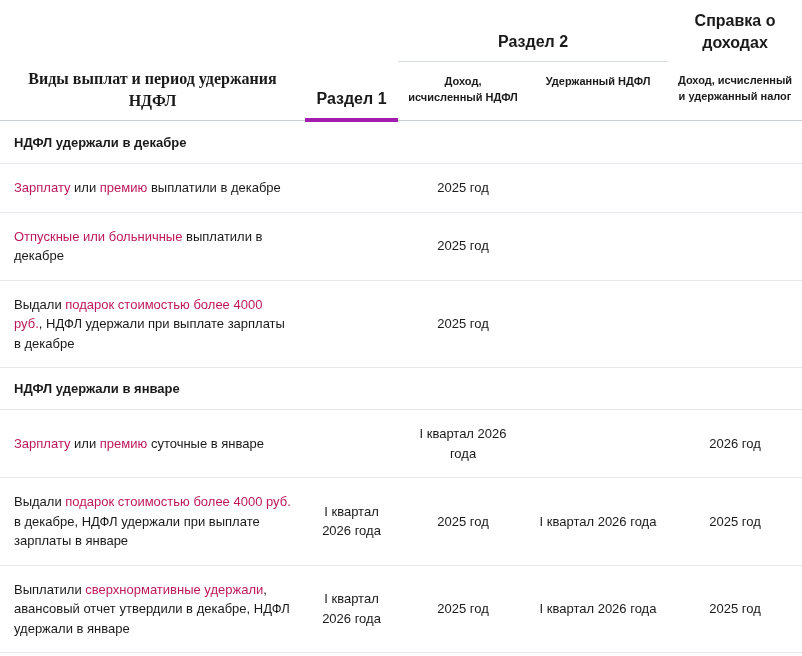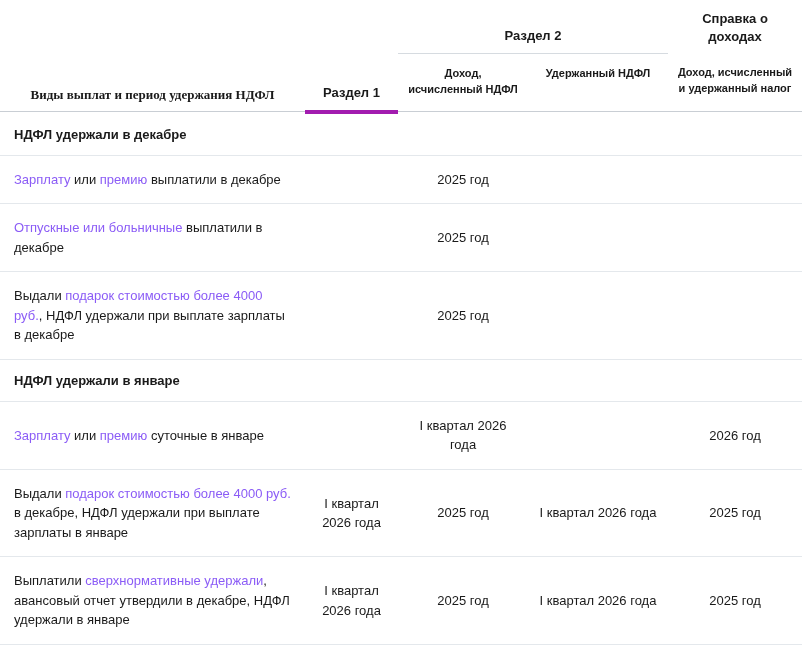--- a/index.html
+++ b/index.html
@@ -30,21 +30,21 @@
   table.ndfl col.c2 { width: 93px; }
   table.ndfl col.c3 { width: 130px; }
   table.ndfl col.c4 { width: 140px; }
   table.ndfl col.c5 { width: 134px; }
 
   
   .hdr-top td {
     vertical-align: bottom;
     padding: 10px 8px 8px 8px;
     font-weight: bold;
-    font-size: 13px;
+    font-size: 16px;
     text-align: center;
     line-height: 1.35;
   }
   .hdr-top td.span2 {
     border-bottom: 1px solid #d6dbe0;
   }
   .hdr-sub td {
     vertical-align: top;
     padding: 12px 8px 14px 8px;
     font-weight: bold;
@@ -97,21 +97,21 @@
     line-height: 1.5;
     vertical-align: middle;
     text-align: center;
   }
   tr.data td.desc {
     text-align: left;
     padding-left: 14px;
     padding-right: 14px;
   }
   a.lnk {
-    color: #8b5cf6;
+    color: #be185d;
     text-decoration: none;
   }
 </style>
 </head>
 <body>
 
 <div class="tbl-wrap">
   <table class="ndfl">
     <colgroup>
       <col class="c1">

